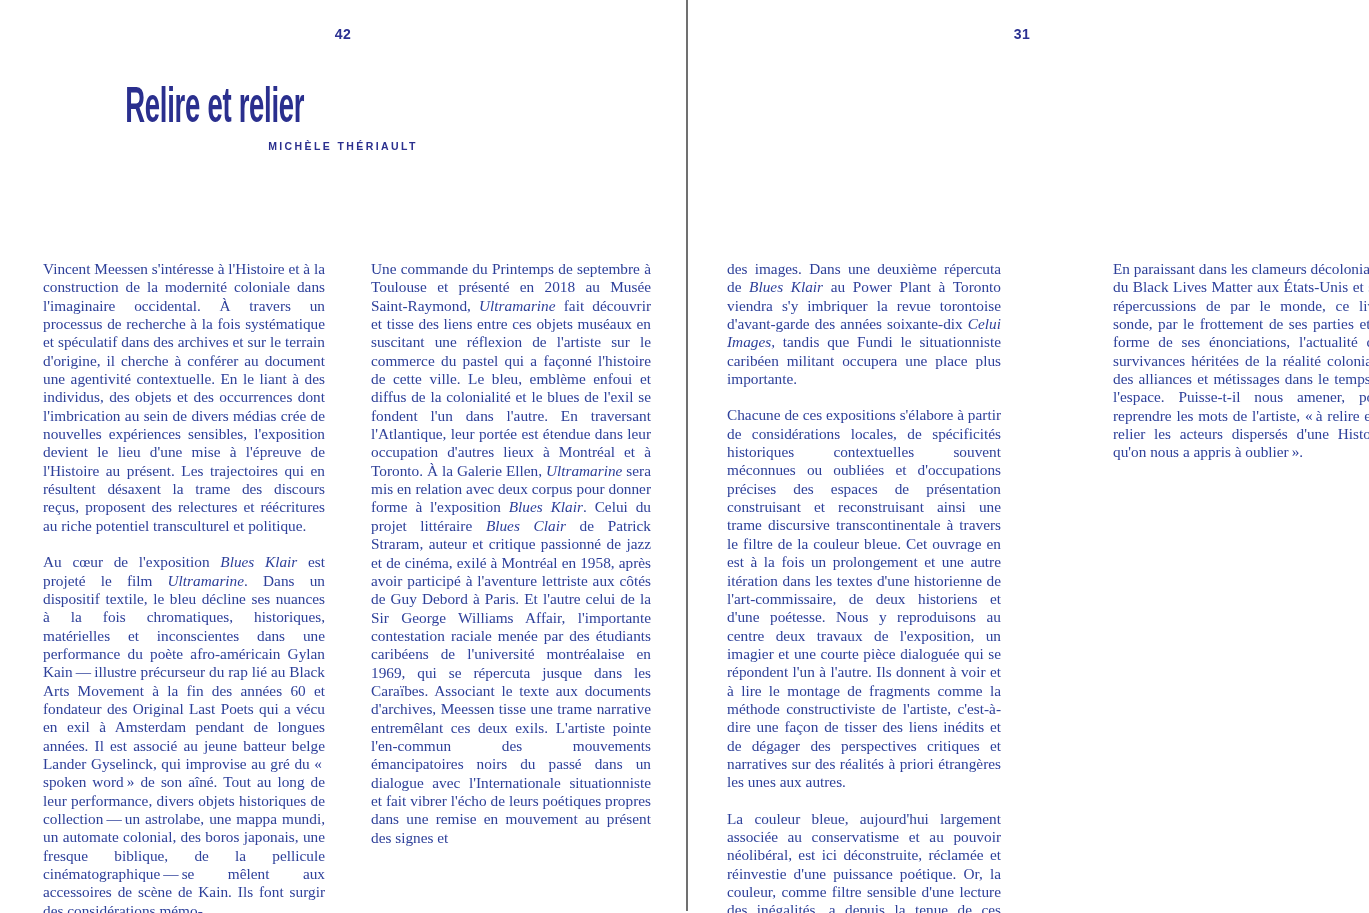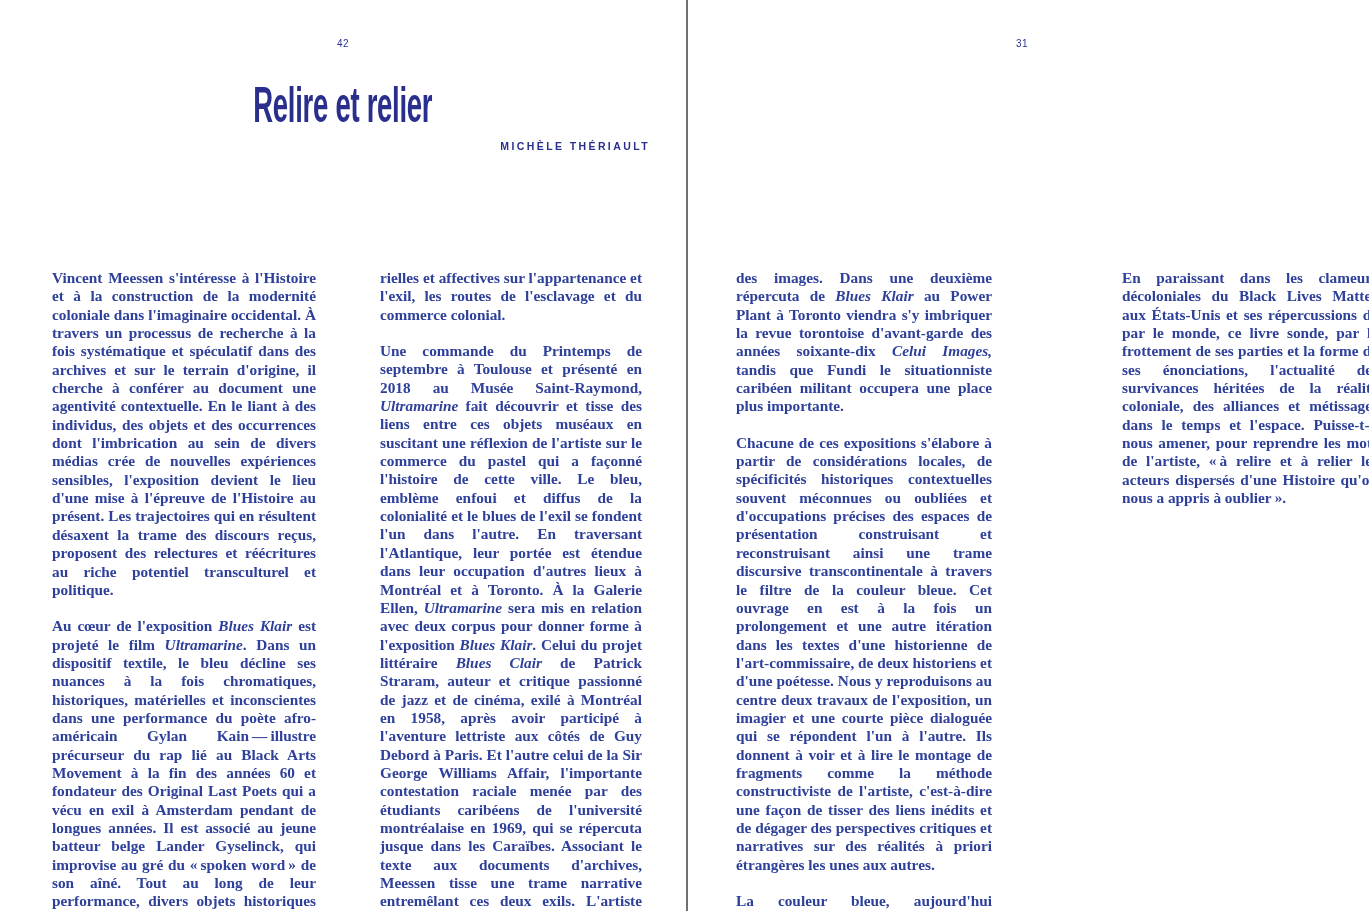--- a/index.html
+++ b/index.html
@@ -17,73 +17,72 @@
   .gutter {
     position: absolute;
     left: 686px;
     top: 0;
     width: 2px;
     height: 911px;
     background: #707070;
   }
   .pagenum {
     position: absolute;
-    top: 38px;
+    top: 26px;
     font-family: "Liberation Sans", sans-serif;
-    font-weight: 400;
-    font-size: 10px;
+    font-weight: 700;
+    font-size: 14px;
     letter-spacing: 0.5px;
     color: #2b3192;
     transform: translateX(-50%);
   }
   .pagenum-left  { left: 343px; }
   .pagenum-right { left: 1022px; }
   .title {
     position: absolute;
     top: 80px;
-    left: 36px;
+    left: 52px;
     width: 614px;
     margin: 0;
-    text-align: center;
     white-space: nowrap;
   }
   .title-inner {
     display: inline-block;
     font-family: "Liberation Sans", sans-serif;
     font-weight: 700;
     font-size: 50px;
     line-height: 1;
     letter-spacing: -0.5px;
     transform: scaleX(0.55);
     transform-origin: center;
     color: #2a2f8e;
   }
   .author {
     position: absolute;
     top: 140px;
     left: 36px;
     width: 614px;
-    text-align: right;
+    text-align: center;
     font-family: "Liberation Sans", sans-serif;
     font-weight: 700;
     font-size: 10.5px;
     letter-spacing: 2.4px;
     color: #2a2f8e;
   }
   .col {
     position: absolute;
     top: 253px;
     text-align: justify;
     color: #2e409a;
     font-size: 15.3px;
     line-height: 18.35px;
     -webkit-hyphens: auto;
     hyphens: auto;
   }
-  .col p { margin: 16px; font-weight: bold; }
+  .col p { margin: 7px; }
   .col p + p { margin-top: 18px; }
   .col em { font-style: italic; }
   .col-l1 { left: 36px;   width: 296px; }
   .col-l2 { left: 364px;  width: 294px; }
   .col-r1 { left: 720px;  width: 288px; }
   .col-r2 { left: 1106px; width: 288px; }
 </style>
 </head>
 <body>
 
@@ -93,21 +92,20 @@
 
   <section class="page page-left">
     <div class="pagenum pagenum-left">42</div>
     <h1 class="title"><span class="title-inner">Relire et relier</span></h1>
     <div class="author">MICHÈLE THÉRIAULT</div>
     <div class="col col-l1">
         <p><span>Vincent Meessen s'intéresse à l'Histoire et à la construction de la modernité coloniale dans l'imaginaire occidental. À travers un processus de recherche à la fois systématique et spéculatif dans des archives et sur le terrain d'origine, il cherche à conférer au document une agentivité contextuelle. En le liant à des individus, des objets et des occurrences dont l'imbrication au sein de divers médias crée de nouvelles expériences sensibles, l'exposition devient le lieu d'une mise à l'épreuve de l'Histoire au présent. Les trajectoires qui en résultent désaxent la trame des discours reçus, proposent des relectures et réécritures au riche potentiel transculturel et politique.</span></p>
         <p><span>Au cœur de l'exposition </span><em>Blues Klair</em><span> est projeté le film </span><em>Ultramarine</em><span>. Dans un dispositif textile, le bleu décline ses nuances à la fois chromatiques, historiques, matérielles et inconscientes dans une performance du poète afro-américain Gylan Kain — illustre précurseur du rap lié au Black Arts Movement à la fin des années 60 et fondateur des Original Last Poets qui a vécu en exil à Amsterdam pendant de longues années. Il est associé au jeune batteur belge Lander Gyselinck, qui improvise au gré du « spoken word » de son aîné. Tout au long de leur performance, divers objets historiques de collection — un astrolabe, une mappa mundi, un automate colonial, des boros japonais, une fresque biblique, de la pellicule cinématographique — se mêlent aux accessoires de scène de Kain. Ils font surgir des considérations mémo-</span></p>
       </div>
     <div class="col col-l2">
-        <p><span>rielles et affectives sur l'appartenance et l'exil, les routes de l'esclavage et du commerce colonial.</span></p>
         <p><span>Une commande du Printemps de septembre à Toulouse et présenté en 2018 au Musée Saint-Raymond, </span><em>Ultramarine</em><span> fait découvrir et tisse des liens entre ces objets muséaux en suscitant une réflexion de l'artiste sur le commerce du pastel qui a façonné l'histoire de cette ville. Le bleu, emblème enfoui et diffus de la colonialité et le blues de l'exil se fondent l'un dans l'autre. En traversant l'Atlantique, leur portée est étendue dans leur occupation d'autres lieux à Montréal et à Toronto. À la Galerie Ellen, </span><em>Ultramarine</em><span> sera mis en relation avec deux corpus pour donner forme à l'exposition </span><em>Blues Klair</em><span>. Celui du projet littéraire </span><em>Blues Clair</em><span> de Patrick Straram, auteur et critique passionné de jazz et de cinéma, exilé à Montréal en 1958, après avoir participé à l'aventure lettriste aux côtés de Guy Debord à Paris. Et l'autre celui de la Sir George Williams Affair, l'importante contestation raciale menée par des étudiants caribéens de l'université montréalaise en 1969, qui se répercuta jusque dans les Caraïbes. Associant le texte aux documents d'archives, Meessen tisse une trame narrative entremêlant ces deux exils. L'artiste pointe l'en-commun des mouvements émancipatoires noirs du passé dans un dialogue avec l'Internationale situationniste et fait vibrer l'écho de leurs poétiques propres dans une remise en mouvement au présent des signes et</span></p>
       </div>
   </section>
 
   <section class="page page-right">
     <div class="pagenum pagenum-right">31</div>
     <div class="col col-r1">
         <p><span>des images. Dans une deuxième répercuta de </span><em>Blues Klair</em><span> au Power Plant à Toronto viendra s'y imbriquer la revue torontoise d'avant-garde des années soixante-dix </span><em>Celui Images,</em><span> tandis que Fundi le situationniste caribéen militant occupera une place plus importante.</span></p>
         <p><span>Chacune de ces expositions s'élabore à partir de considérations locales, de spécificités historiques contextuelles souvent méconnues ou oubliées et d'occupations précises des espaces de présentation construisant et reconstruisant ainsi une trame discursive transcontinentale à travers le filtre de la couleur bleue. Cet ouvrage en est à la fois un prolongement et une autre itération dans les textes d'une historienne de l'art-commissaire, de deux historiens et d'une poétesse. Nous y reproduisons au centre deux travaux de l'exposition, un imagier et une courte pièce dialoguée qui se répondent l'un à l'autre. Ils donnent à voir et à lire le montage de fragments comme la méthode constructiviste de l'artiste, c'est-à-dire une façon de tisser des liens inédits et de dégager des perspectives critiques et narratives sur des réalités à priori étrangères les unes aux autres.</span></p>
         <p><span>La couleur bleue, aujourd'hui largement associée au conservatisme et au pouvoir néolibéral, est ici déconstruite, réclamée et réinvestie d'une puissance poétique. Or, la couleur, comme filtre sensible d'une lecture des inégalités, a depuis la tenue de ces expositions canadiennes, été dramatiquement rattrapée par l'actualité.</span></p>

